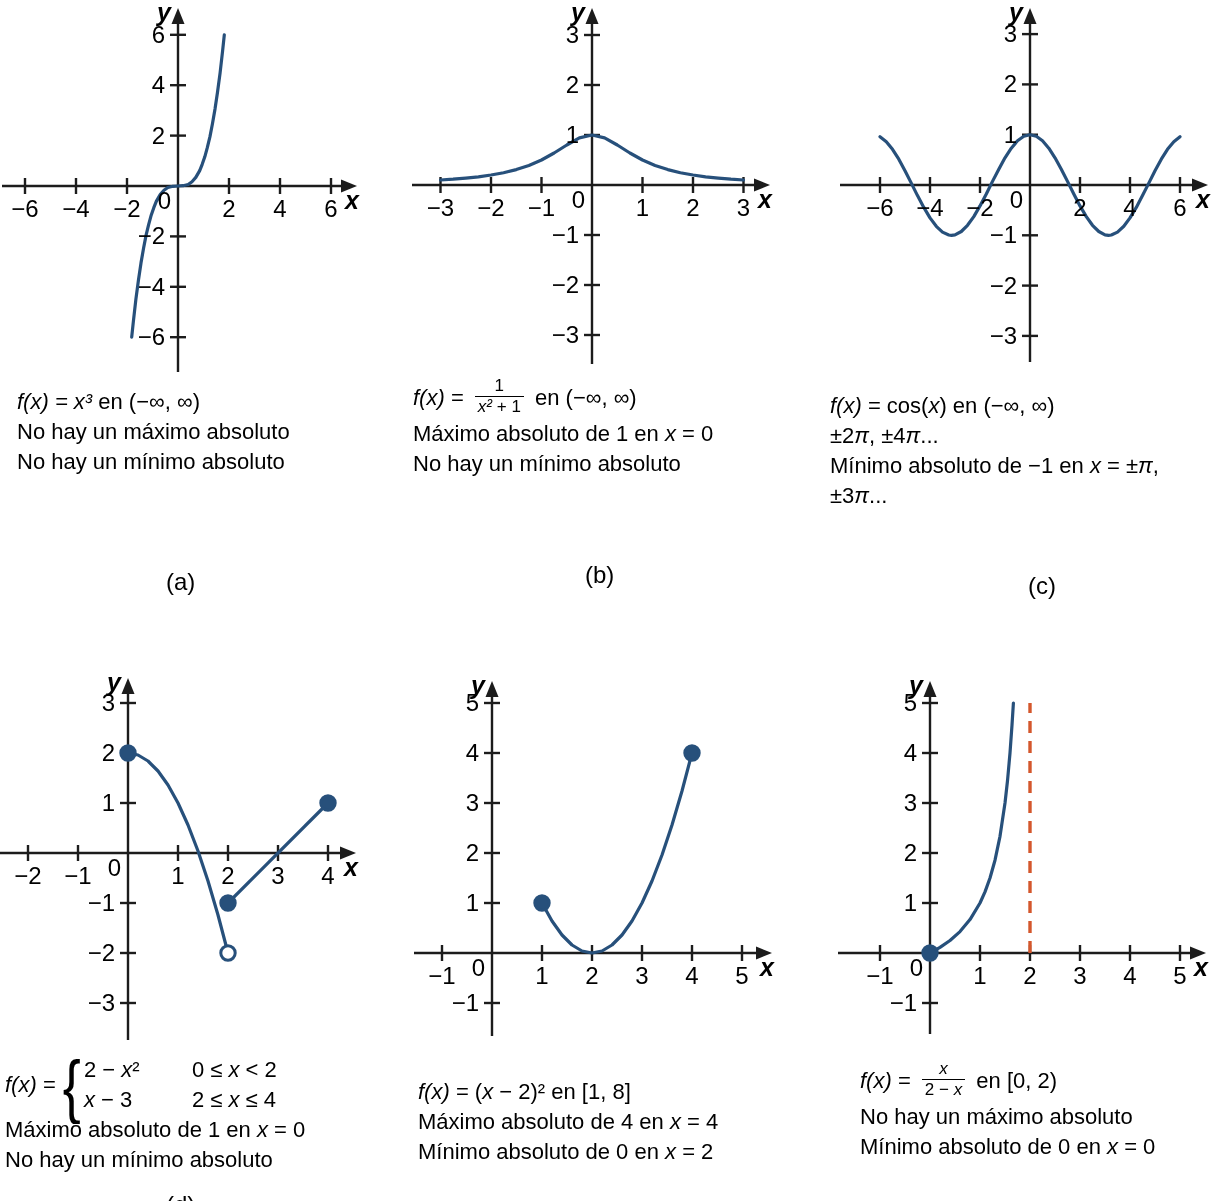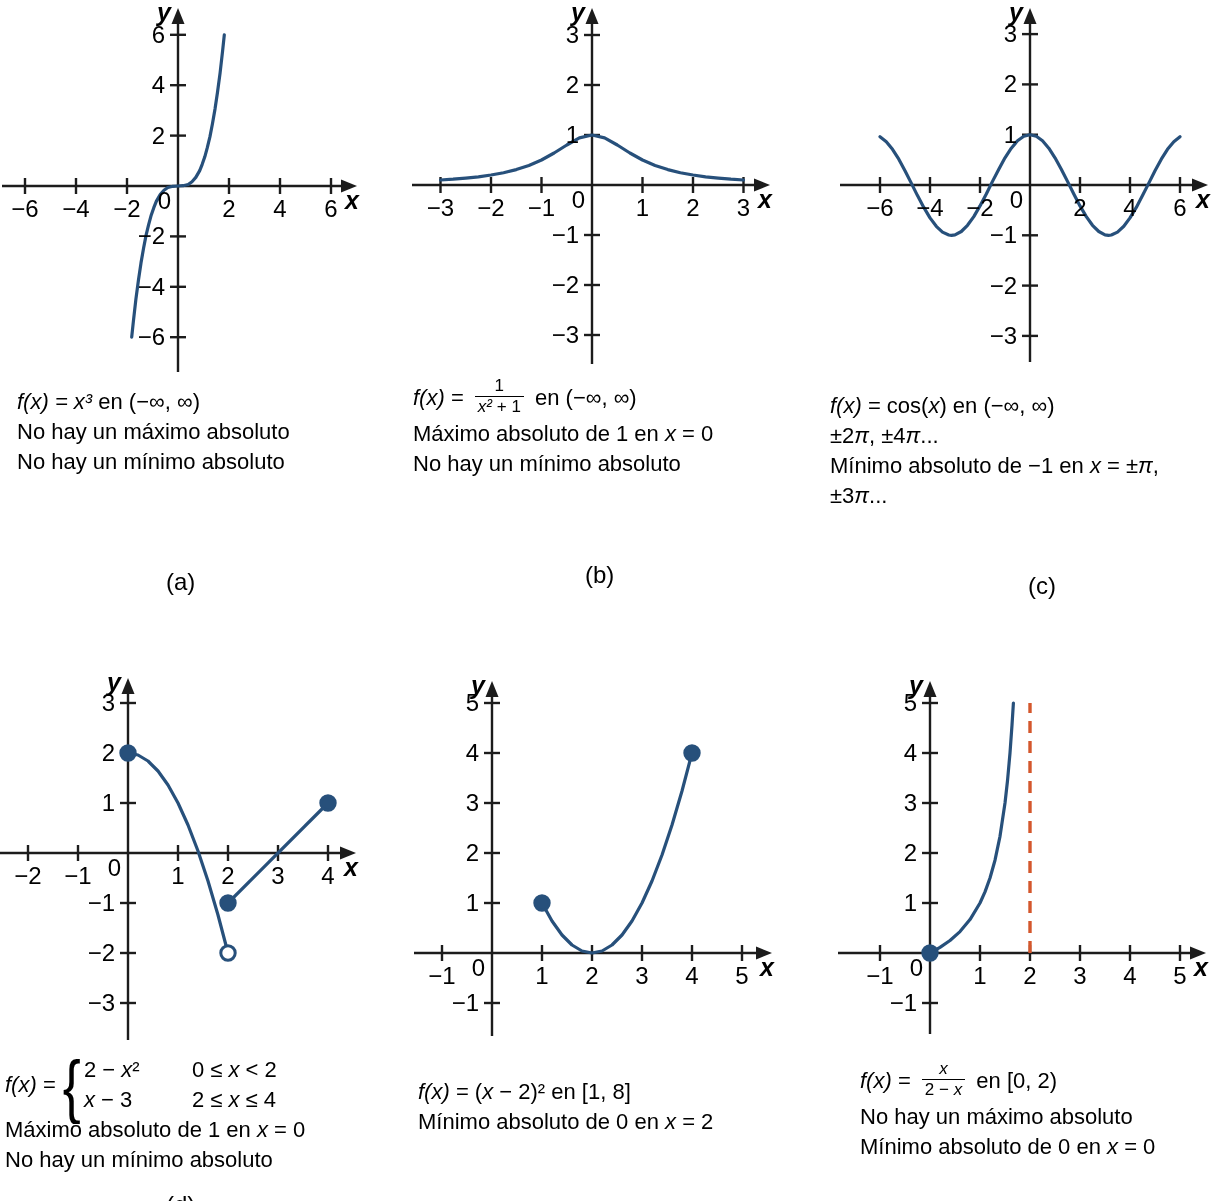--- a/index.html
+++ b/index.html
@@ -292,20 +292,21 @@
           <text x="79" y="155" text-anchor="end">3</text>
           <text x="79" y="105" text-anchor="end">4</text>
           <text x="79" y="55" text-anchor="end">5</text>
           <text x="85" y="320" text-anchor="end">0</text>
           <text x="374" y="320" text-anchor="end" font-style="italic" font-weight="bold" font-size="25">x</text>
           <text x="85" y="38" text-anchor="end" font-style="italic" font-weight="bold" font-size="25">y</text>
         </g>
       </svg>
     <div class="caption" id="cap-e">
         <div class="cap-line"><span class="mi">f(x)</span><span class="mr"> = (</span><span class="mi">x</span><span class="mr"> − 2)² en [1, 8]</span></div>
+        <div class="cap-line"><span class="mr">Máximo absoluto de 4 en </span><span class="mi">x</span><span class="mr"> = 4</span></div>
         <div class="cap-line"><span class="mr">Mínimo absoluto de 0 en </span><span class="mi">x</span><span class="mr"> = 2</span></div>
       </div>
 
   </section>
 
   <section class="panel r2">
     <svg width="412" height="395" viewBox="0 0 412 395">
         <g>
           <line x1="28" y1="297" x2="386" y2="297" stroke="#1c1c1c" stroke-width="2.4"></line>
           <polygon points="396,297 380,290.5 380,303.5" fill="#1c1c1c"></polygon>

